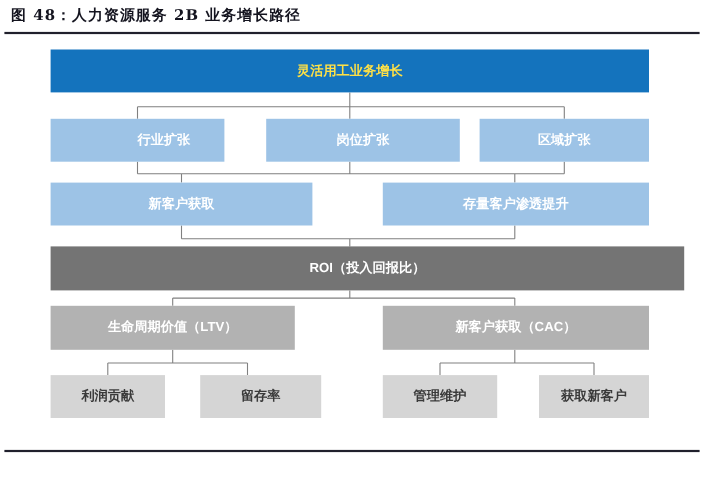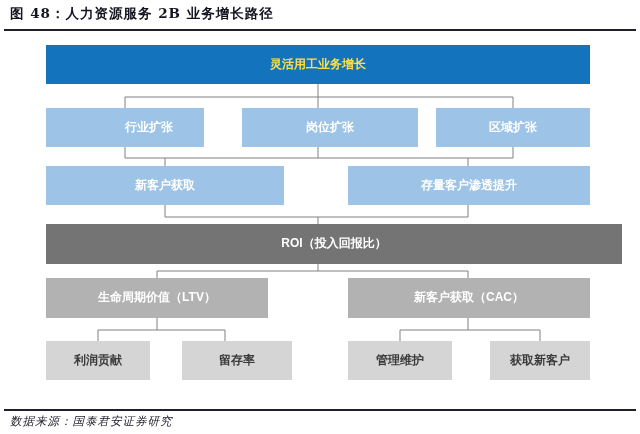--- a/index.html
+++ b/index.html
@@ -121,15 +121,14 @@
     <span>留存率</span>
   </div>
   <div class="node lightgray n-l6c">
     <span>管理维护</span>
   </div>
   <div class="node lightgray n-l6d">
     <span>获取新客户</span>
   </div>
 
   <div class="rule rule-bottom"></div>
-  <div class="source-note">数据来源：国泰君安证券研究</div>
 
 </div>
 
 </body></html>

